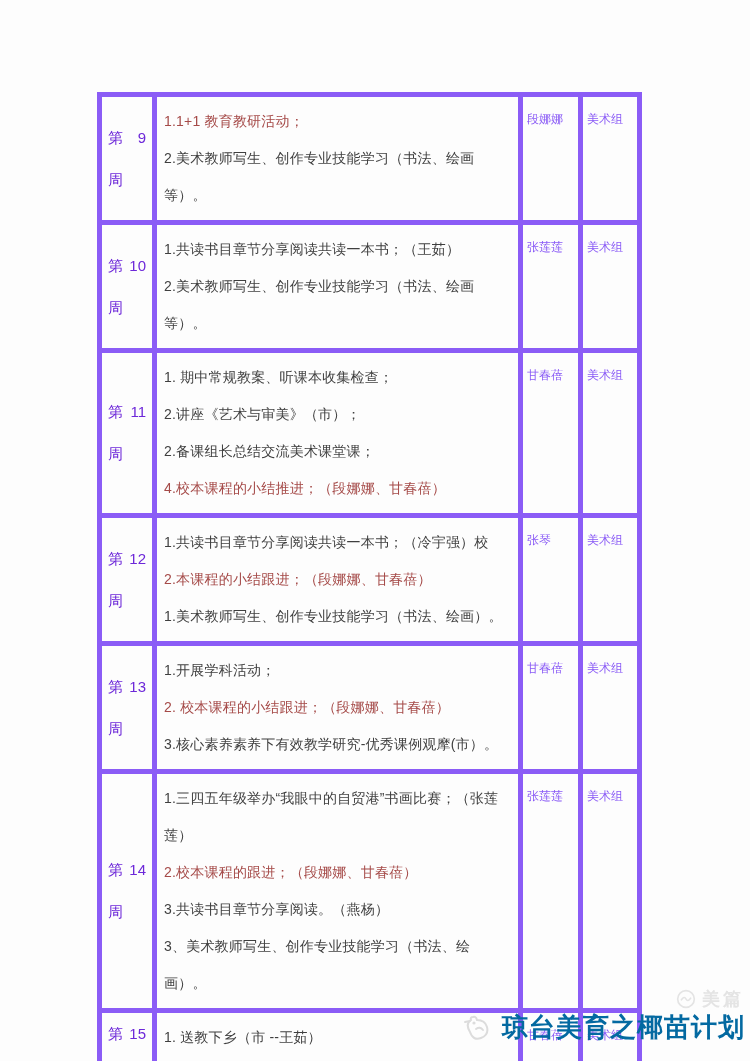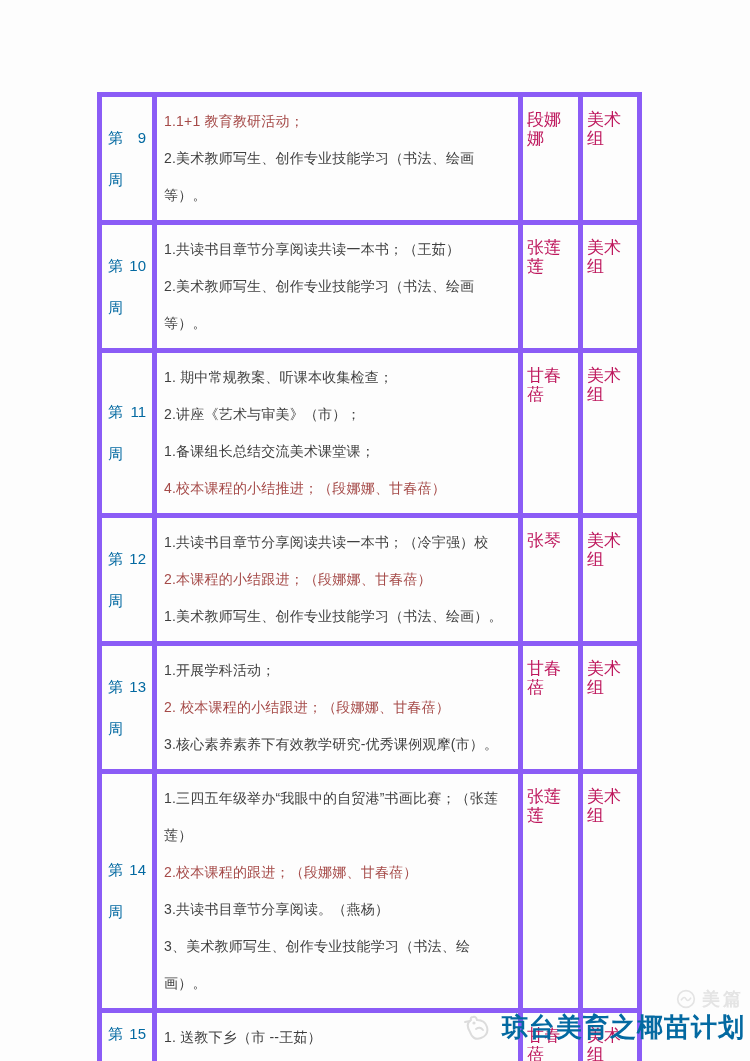--- a/index.html
+++ b/index.html
@@ -15,31 +15,31 @@
   td{border:5px solid #8b5cf6;vertical-align:top;overflow:hidden;}
   tr:nth-child(1){height:85px;}
   tr:nth-child(2){height:90px;}
   tr:nth-child(3){height:165px;}
   tr:nth-child(4){height:126px;}
   tr:nth-child(5){height:127px;}
   tr:nth-child(6){height:193px;}
   tr:nth-child(7){height:85px;}
   td.week{vertical-align:middle;padding:0 6px;}
   .wln{
-    font-size:15px;color:#0369a1;line-height:42px;
+    font-size:15px;color:#6d28d9;line-height:42px;
     text-align:justify;text-align-last:justify;
   }
   .wln:empty{display:none;}
   td.content{padding:6px 7px;}
   .ln{
     font-size:14px;color:#3f3f3f;line-height:37px;
     word-break:break-all;letter-spacing:0.2px;
   }
   td.content.pad-top{}
-  td.name,td.group{padding:13px 4px;font-size:17px;color:#be185d;line-height:19px;}
+  td.name,td.group{padding:13px 4px;font-size:12px;color:#8b5cf6;line-height:19px;}
   .red{color:#a54a48;}
   
   .wm1{
     position:absolute;top:987px;right:6px;display:flex;align-items:center;gap:6px;
     color:#e4e4e4;font-size:18px;font-weight:bold;letter-spacing:3px;
   }
   .mp-icon{width:20px;height:20px;flex:0 0 auto;}
   .wm2{
     position:absolute;top:1010px;right:5px;display:flex;align-items:center;gap:7px;
     color:#0369a1;font-size:26px;font-weight:bold;letter-spacing:1px;
@@ -86,21 +86,21 @@
     </tr>
 
     <tr>
       <td class="week">
         <div class="wln">第 11</div>
         <div class="wln">周</div>
       </td>
       <td class="content">
         <div class="ln">1. 期中常规教案、听课本收集检查；</div>
         <div class="ln">2.讲座《艺术与审美》（市）；</div>
-        <div class="ln">1.备课组长总结交流美术课堂课；</div>
+        <div class="ln">2.备课组长总结交流美术课堂课；</div>
         <div class="ln red">4.校本课程的小结推进；（段娜娜、甘春蓓）</div>
       </td>
       <td class="name">甘春蓓</td>
       <td class="group">美术组</td>
     </tr>
 
     <tr>
       <td class="week">
         <div class="wln">第 12</div>
         <div class="wln">周</div>

